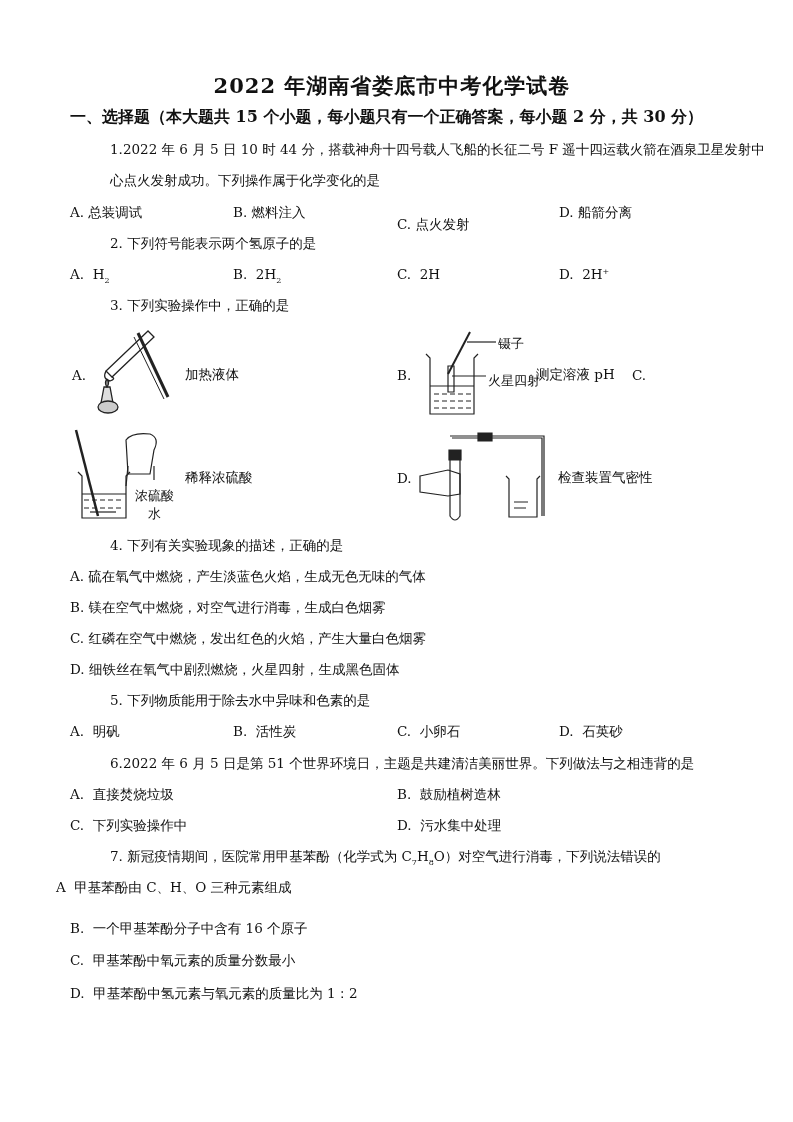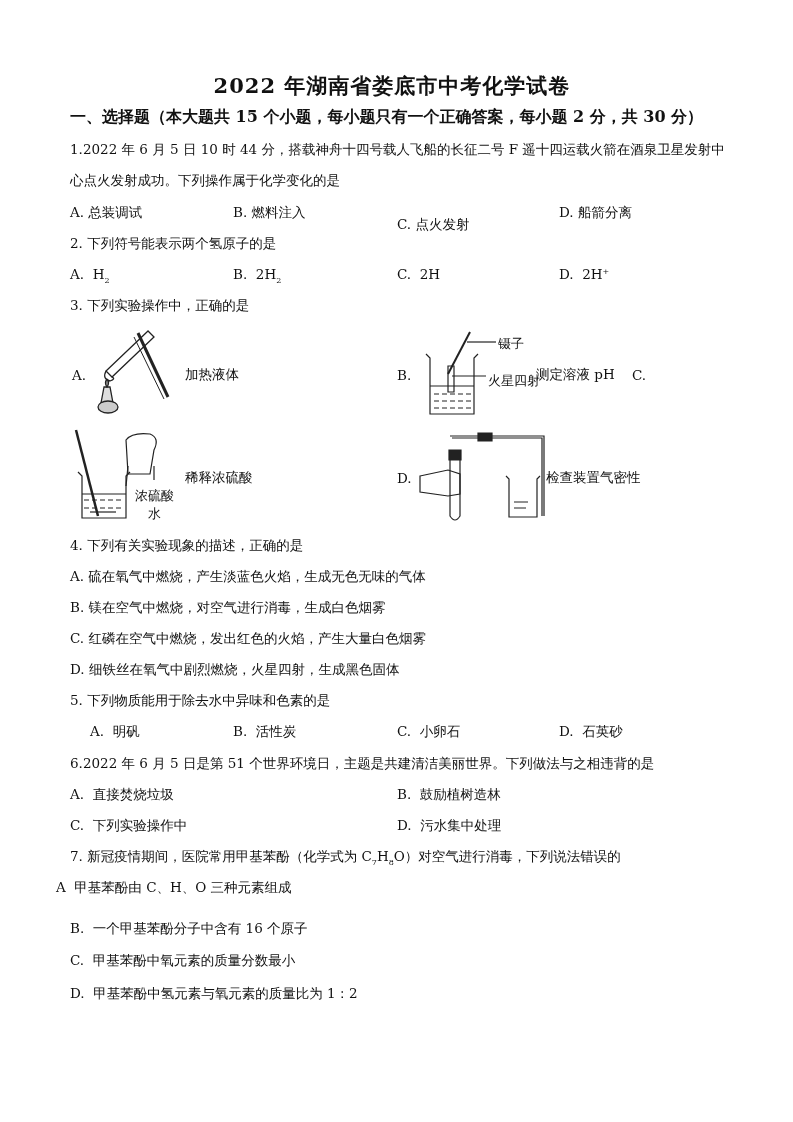--- a/index.html
+++ b/index.html
@@ -1,21 +1,21 @@
 <!DOCTYPE html>
 <html><head>
 <meta charset="utf-8">
 <style>
   html, body { margin:0; padding:0; background:#fff; }
   body { width:793px; height:1122px; position:relative; overflow:hidden;
          font-family:"DejaVu Serif","Liberation Serif",serif; color:#111; }
   .abs { position:absolute; white-space:nowrap; }
   .title { left:0; width:784px; top:72px; text-align:center; font-size:21px; font-weight:bold; letter-spacing:1px; }
   .section { left:70px; top:107px; font-size:16px; font-weight:bold; }
-  .q { font-size:13.5px; }
+  .q { font-size:13.5px;margin-left:40px; }
   .opt { font-size:13.5px;text-align:right; }
   sub, sup { font-size:8px; }
   svg { position:absolute; overflow:visible; }
   svg * { vector-effect:non-scaling-stroke; }
   .lbl { font-family:"DejaVu Sans","Liberation Sans",sans-serif; font-size:13px; }
 </style>
 </head>
 <body>
 
 <div class="abs title">2022 年湖南省娄底市中考化学试卷</div>
@@ -106,34 +106,34 @@
       <rect x="29" y="20" width="12" height="10" fill="#222"></rect>
       <path d="M30 30 v56 q5 8 10 0 v-56"></path>
       <path d="M0 46 l28 -6 l12 4 v20 l-12 2 l-28 -4 z"></path>
       <path d="M86 46 l3 3 v38 h28 v-38 l3 -3"></path>
       <g stroke-width="1">
           <line x1="94" y1="72" x2="108" y2="72"></line>
           <line x1="94" y1="78" x2="106" y2="78"></line>
         </g>
     </g>
   </svg>
-  <div class="abs opt" style="left:546px;top:469px;">检查装置气密性</div>
+  <div class="abs opt" style="left:546px;top:469px;padding-left:12px;">检查装置气密性</div>
 </div>
 
 <div>
   <div class="abs q" style="left:70px;top:537px;"><span>4.</span> <span>下列有关实验现象的描述，正确的是</span></div>
   <div class="abs opt" style="left:70px;top:568px;"><span>A.</span> <span>硫在氧气中燃烧，产生淡蓝色火焰，生成无色无味的气体</span></div>
   <div class="abs opt" style="left:70px;top:599px;"><span>B.</span> <span>镁在空气中燃烧，对空气进行消毒，生成白色烟雾</span></div>
   <div class="abs opt" style="left:70px;top:630px;"><span>C.</span> <span>红磷在空气中燃烧，发出红色的火焰，产生大量白色烟雾</span></div>
   <div class="abs opt" style="left:70px;top:661px;"><span>D.</span> <span>细铁丝在氧气中剧烈燃烧，火星四射，生成黑色固体</span></div>
 </div>
 
 <div>
   <div class="abs q" style="left:70px;top:692px;"><span>5.</span> <span>下列物质能用于除去水中异味和色素的是</span></div>
-  <div class="abs opt" style="left:70px;top:723px;margin-left:20px;"><span>A.</span>&nbsp; <span>明矾</span></div>
+  <div class="abs opt" style="left:70px;top:723px;"><span>A.</span>&nbsp; <span>明矾</span></div>
   <div class="abs opt" style="left:233px;top:723px;"><span>B.</span>&nbsp; <span>活性炭</span></div>
   <div class="abs opt" style="left:397px;top:723px;"><span>C.</span>&nbsp; <span>小卵石</span></div>
   <div class="abs opt" style="left:559px;top:723px;"><span>D.</span>&nbsp; <span>石英砂</span></div>
 </div>
 
 <div>
   <div class="abs q" style="left:70px;top:755px;"><span>6.</span><span>2022 年 6 月 5 日是第 51 个世界环境日，主题是共建清洁美丽世界。下列做法与之相违背的是</span></div>
   <div class="abs opt" style="left:70px;top:786px;"><span>A.</span>&nbsp; <span>直接焚烧垃圾</span></div>
   <div class="abs opt" style="left:397px;top:786px;"><span>B.</span>&nbsp; <span>鼓励植树造林</span></div>
   <div class="abs opt" style="left:70px;top:817px;"><span>C.</span>&nbsp; <span>下列实验操作中</span></div>

